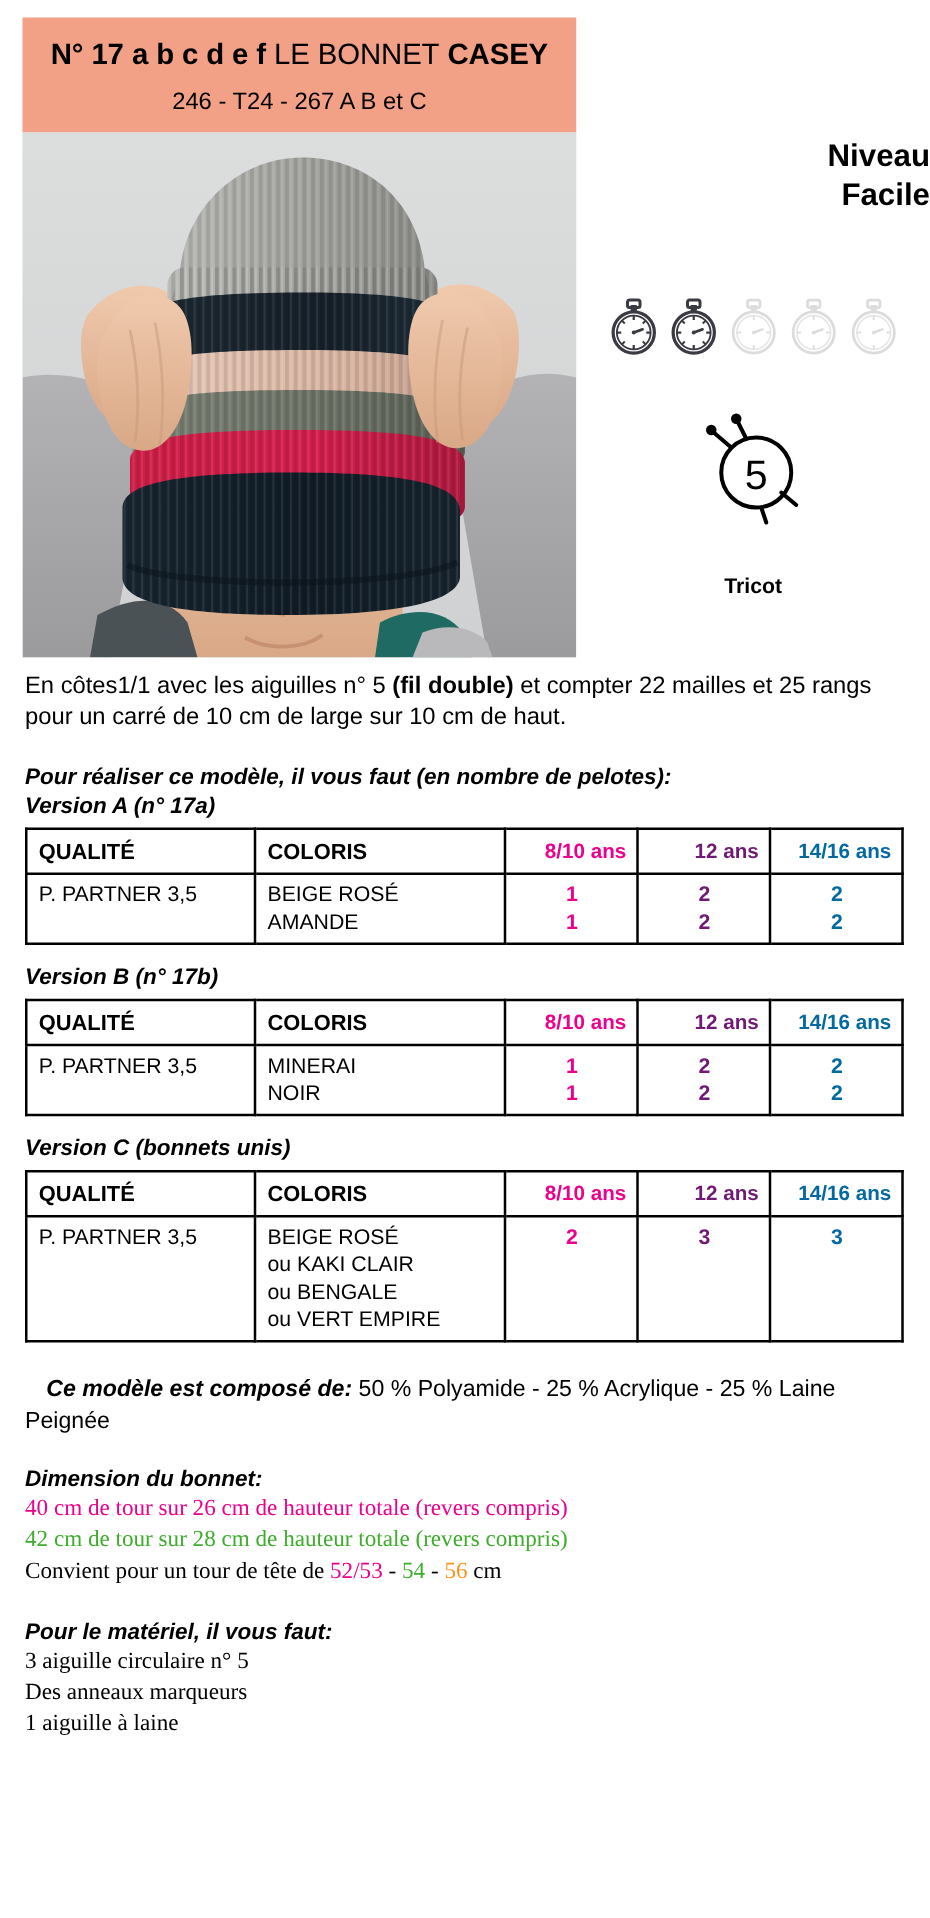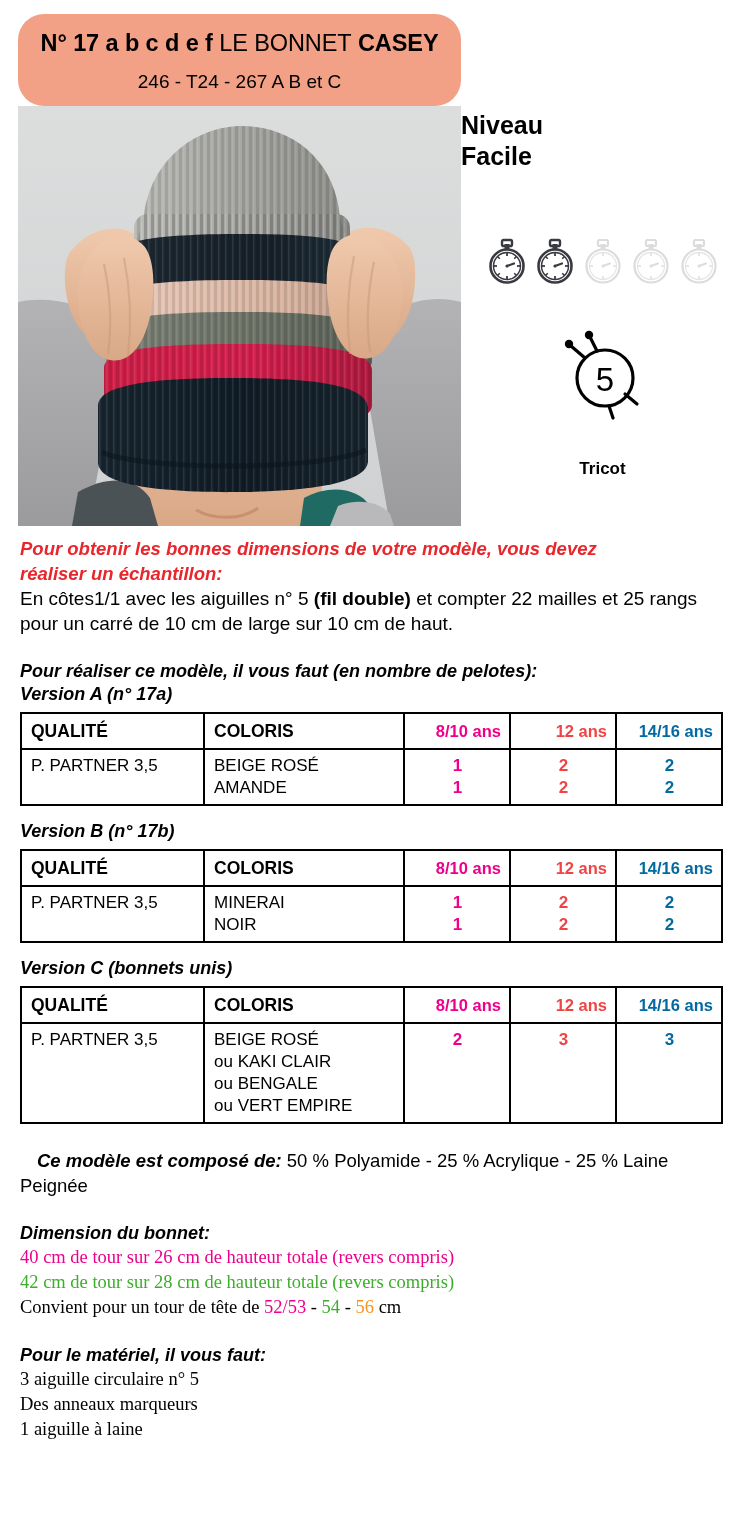--- a/index.html
+++ b/index.html
@@ -24,21 +24,20 @@
     height: 530px;
   }
 
   .header-band {
     position: absolute;
     left: 18px; top: 14px;
     width: 443px;
     height: 92px;
     background: #f2a086;
     box-sizing: border-box;
-    border-radius: 26px;
   }
   .header-title {
     position: absolute;
     left: 0; top: 16px;
     width: 443px;
     text-align: center;
     font-size: 23.5px;
     line-height: 26px;
     white-space: nowrap;
     letter-spacing: -0.1px;
@@ -69,21 +68,21 @@
   .right-panel {
     position: absolute;
     left: 461px; top: 106px;
     width: 283px;
     height: 424px;
   }
   .level-title {
     position: absolute;
     left: 0; top: 4px;
     width: 283px;
-    text-align: left;
+    text-align: right;
     font-size: 25px;
     font-weight: bold;
     line-height: 31px;
   }
   .watch-row {
     position: absolute;
     left: 0; top: 132px;
     width: 283px;
     display: flex;
     justify-content: center;
@@ -170,21 +169,21 @@
     font-size: 17px;
     line-height: 22px;
   }
   .td-val {
     font-size: 17px;
     font-weight: bold;
     line-height: 22px;
     text-align: center;
   }
   .sz1 { color: #ec008c; }
-  .sz2 { color: #ef4444; }
+  .sz2 { color: #701a75; }
   .sz3 { color: #0369a1; }
 
   
   .para {
     font-size: 18.5px;
     line-height: 25px;
     margin: 0;
   }
   .para .ital-b {
     font-weight: bold;
@@ -424,24 +423,20 @@
     </div>
 
     <div class="technique">
       <div>Tricot</div>
     </div>
   </div>
 </div>
 
 <div class="content">
 
-  <div class="gauge-head">
-    <div>Pour obtenir les bonnes dimensions de votre modèle, vous devez</div>
-    <div class="l2">réaliser un échantillon:</div>
-  </div>
   <p class="gauge-body"><span>En côtes1/1 avec les aiguilles n° 5 </span><b>(fil double)</b><span> et compter 22 mailles et 25 rangs pour un carré de 10 cm de large sur 10 cm de haut.</span></p>
 
   <div class="spacer-24"></div>
 
   <div class="sec-head">Pour réaliser ce modèle, il vous faut (en nombre de pelotes):</div>
 
   <div class="sec-head">Version A (n° 17a)</div>
   <div class="spacer-6"></div>
   <table class="pelotes">
     <colgroup>

